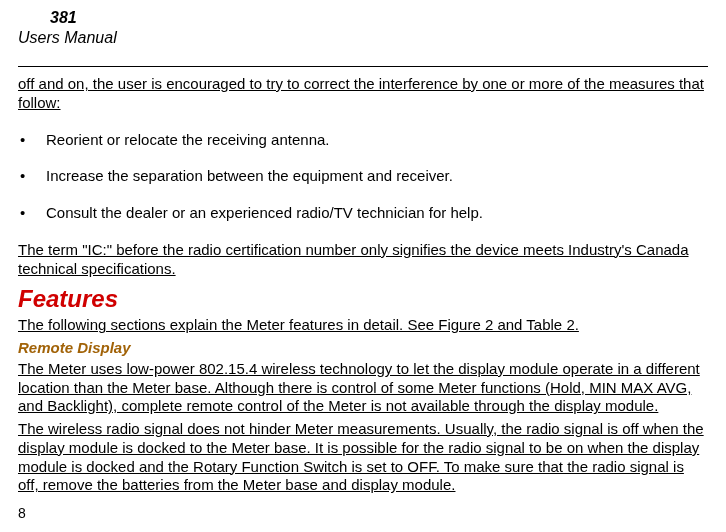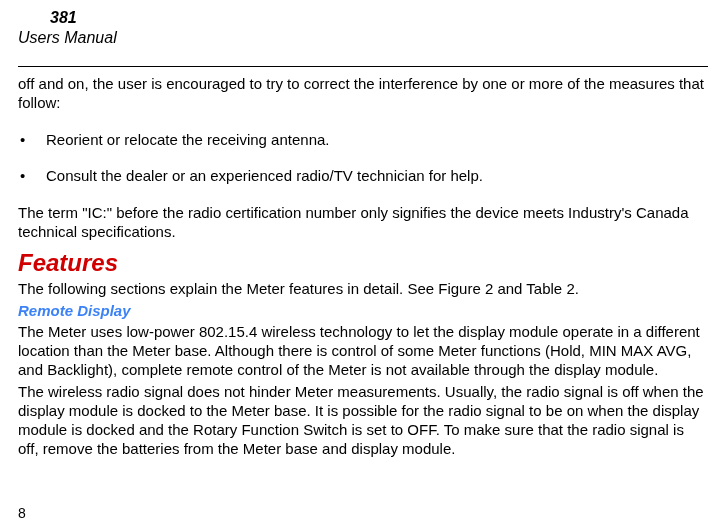--- a/index.html
+++ b/index.html
@@ -23,20 +23,21 @@
   }
   .header-sub {
     font-style: italic;
     font-size: 16px;
     border-bottom: 1.5px solid #000;
     padding-bottom: 18px;
     margin-bottom: 8px;
   }
   .para {
     margin: 2px 0 4px 0;
+    text-decoration: underline;
   }
   ul.bullets {
     list-style: none;
     padding: 0;
     margin: 2px 0 2px 0;
   }
   ul.bullets li {
     position: relative;
     padding-left: 28px;
     margin: 18px 0;
@@ -52,40 +53,41 @@
     font-size: 24px;
     font-weight: bold;
     font-style: italic;
     color: #d00000;
     margin: 6px 0 2px 0;
   }
   .h2 {
     font-size: 15px;
     font-weight: bold;
     font-style: italic;
-    color: #3b82f6;
+    color: #a16207;
     margin: 4px 0 2px 0;
   }
   .pagenum {
     position: absolute;
     bottom: 10px;
     left: 18px;
     font-size: 14px;
   }
 </style>
 </head>
 <body>
 
 <div class="header-model">381</div>
 <div class="header-sub">Users Manual</div>
 
 <div class="para">off and on, the user is encouraged to try to correct the interference by one or more of the measures that follow:</div>
 
 <ul class="bullets">
   <li>Reorient or relocate the receiving antenna.</li>
+  <li>Increase the separation between the equipment and receiver.</li>
   <li>Consult the dealer or an experienced radio/TV technician for help.</li>
 </ul>
 
 <div class="para">The term "IC:" before the radio certification number only signifies the device meets Industry's Canada technical specifications.</div>
 
 <div class="h1">Features</div>
 <div class="para">The following sections explain the Meter features in detail. See Figure 2 and Table 2.</div>
 
 <div class="h2">Remote Display</div>
 <div class="para">The Meter uses low-power 802.15.4 wireless technology to let the display module operate in a different location than the Meter base. Although there is control of some Meter functions (Hold, MIN MAX AVG, and Backlight), complete remote control of the Meter is not available through the display module.</div>

